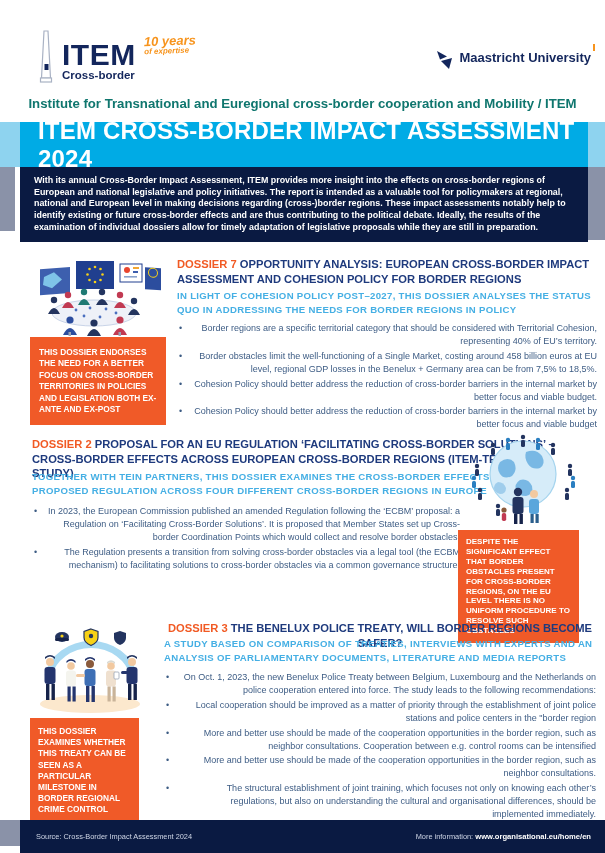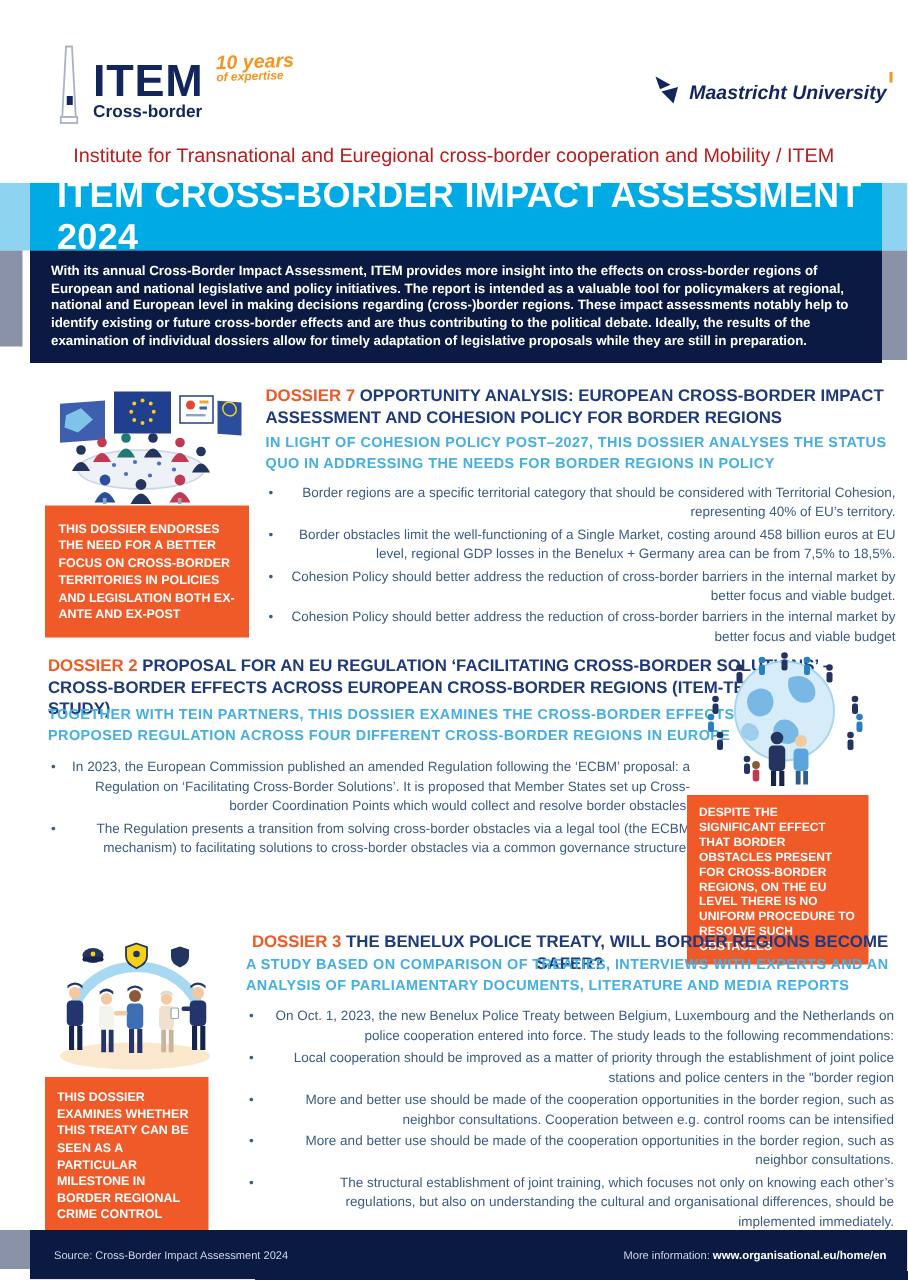--- a/index.html
+++ b/index.html
@@ -9,26 +9,26 @@
 
   
   .item-logo { position:absolute; left:36px; top:28px; display:flex; align-items:center; }
   .obelisk { margin-right:6px; }
   .item-wordmark { position:relative; padding-top:8px; }
   .item-name { font-size:30px; font-weight:bold; color:#13265c; letter-spacing:0.5px; line-height:28px; }
   .item-sub { font-size:11.5px; font-weight:bold; color:#13265c; margin-top:0px; }
   .item-badge { position:absolute; left:82px; top:2px; color:#f7941d; font-style:italic; transform:rotate(-2deg); width:70px; }
   .badge-l1 { font-size:13px; font-weight:bold; line-height:12px; }
   .badge-l2 { font-size:8px; font-weight:bold; line-height:8px; }
-  .um-logo { position:absolute; right:14px; top:50px; display:flex; align-items:center; gap:2px;font-style:italic; }
+  .um-logo { position:absolute; right:14px; top:50px; display:flex; align-items:flex-start; gap:2px; }
   .um-name { font-size:13px; font-weight:bold; color:#13265c; position:relative; }
   .um-tick { position:absolute; right:-4px; top:-6px; width:2px; height:7px; background:#f7941d; }
 
   .institute-line { position:absolute; left:0; top:96px; width:100%; text-align:center;
-    font-size:13.2px; font-weight:normal; color:#b91c1c; }
+    font-size:13.2px; font-weight:bold; color:#0f766e; }
 
   
   .banner-band { position:absolute; left:0; top:122px; width:605px; height:45px; background:#8ed3ef; }
   .banner-box { position:absolute; left:20px; top:0; width:568px; height:45px; background:#00abe5; display:flex; align-items:center; }
   .banner-title { color:#ffffff; font-size:24px; font-weight:bold; padding-left:18px; letter-spacing:0.2px; }
 
   
   .gray-strip { position:absolute; background:#8a92a8; }
   .gray-left { left:0; top:167px; width:15px; height:64px; }
   .gray-right { left:588px; top:167px; width:17px; height:73px; }

